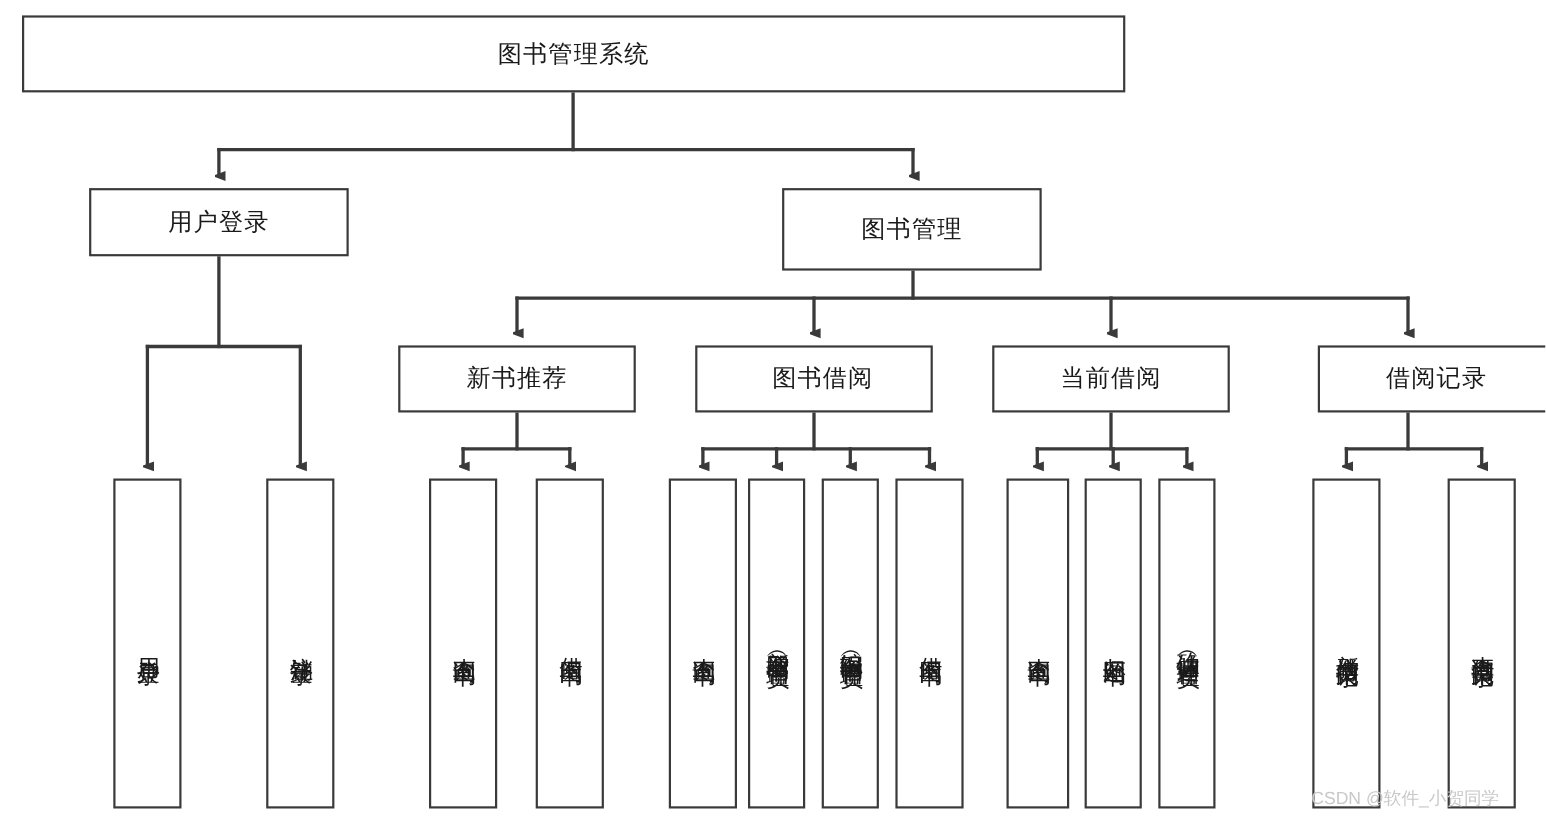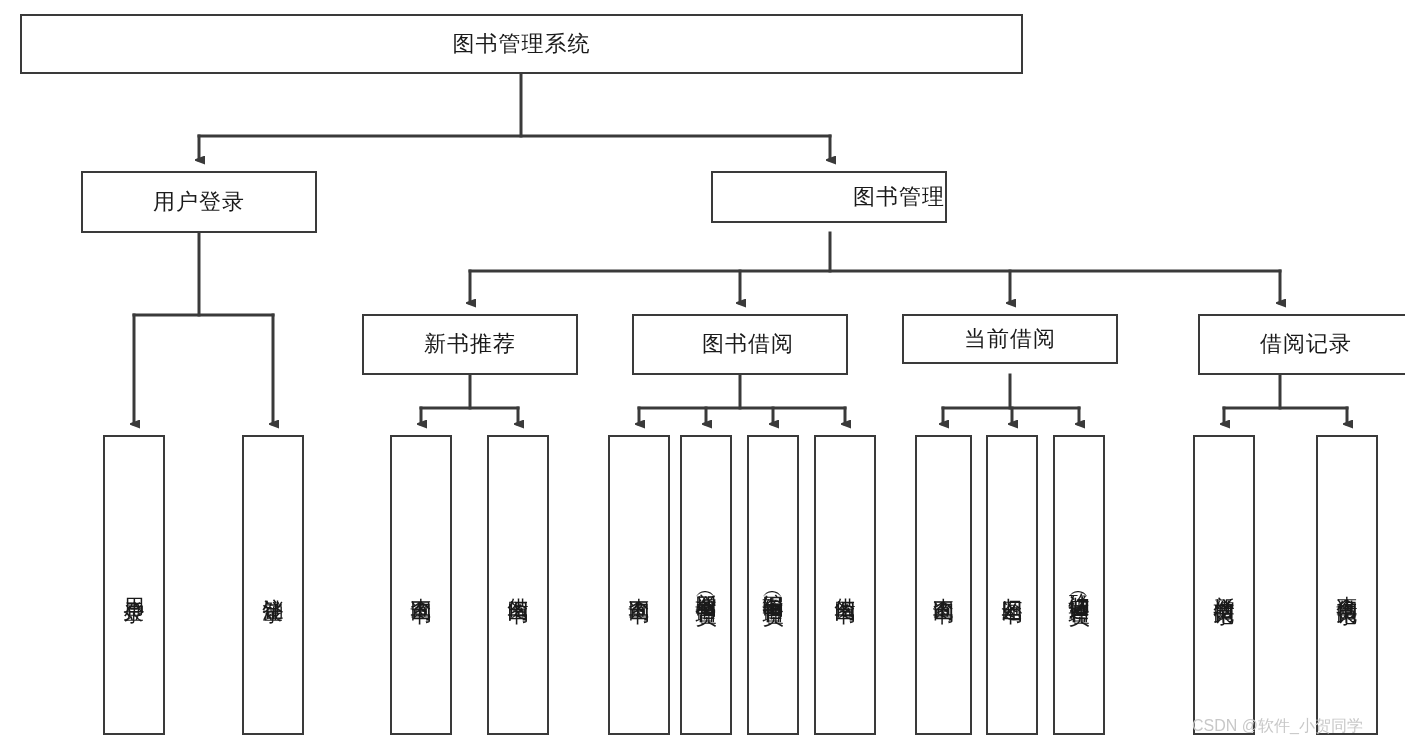--- a/index.html
+++ b/index.html
@@ -112,38 +112,38 @@
       <path d="M1012,408 L1012,424" marker-end="url(#arrow)"></path>
       <path d="M1079,408 L1079,424" marker-end="url(#arrow)"></path>
 
       <path d="M1280,375 L1280,408"></path>
       <path d="M1224,408 L1347,408"></path>
       <path d="M1224,408 L1224,424" marker-end="url(#arrow)"></path>
       <path d="M1347,408 L1347,424" marker-end="url(#arrow)"></path>
     </g>
   </svg>
 
-  <div class="node node-h" style="left: 20px; top: 14px; width: 1003px; height: 60px; border-color: rgb(58, 58, 58); background: rgb(255, 255, 255);">
+  <div class="node node-h" style="left: 20px; top: 14px; width: 1003px; height: 70px; border-color: rgb(58, 58, 58); background: rgb(255, 255, 255);">
     <span>图书管理系统</span>
   </div>
 
   <div class="node node-h" style="left: 81px; top: 171px; width: 236px; height: 62px; border-color: rgb(58, 58, 58); background: rgb(255, 255, 255);">
     <span>用户登录</span>
   </div>
-  <div class="node node-h" style="left: 711px; top: 171px; width: 236px; height: 52px; border-color: rgb(58, 58, 58); background: rgb(255, 255, 255); justify-content: flex-end;">
+  <div class="node node-h" style="left: 711px; top: 171px; width: 236px; height: 75px; border-color: rgb(58, 58, 58); background: rgb(255, 255, 255);">
     <span>图书管理</span>
   </div>
 
   <div class="node node-h" style="left: 362px; top: 314px; width: 216px; height: 61px; border-color: rgb(58, 58, 58); background: rgb(255, 255, 255);">
     <span>新书推荐</span>
   </div>
   <div class="node node-h" style="left: 632px; top: 314px; width: 216px; height: 61px; border-color: rgb(58, 58, 58); background: rgb(255, 255, 255); padding-left: 16px;">
     <span>图书借阅</span>
   </div>
-  <div class="node node-h" style="left: 902px; top: 314px; width: 216px; height: 50px; border-color: rgb(58, 58, 58); background: rgb(255, 255, 255); justify-content: center;">
+  <div class="node node-h" style="left: 902px; top: 314px; width: 216px; height: 61px; border-color: rgb(58, 58, 58); background: rgb(255, 255, 255); justify-content: center;">
     <span>当前借阅</span>
   </div>
   <div class="node node-h" style="left: 1172px; top: 314px; width: 216px; height: 61px; border-color: rgb(58, 58, 58); background: rgb(255, 255, 255); margin-left: 26px;">
     <span>借阅记录</span>
   </div>
 
   <div class="node node-v" style="left: 103px; top: 435px; width: 62px; height: 300px; border-color: rgb(58, 58, 58); background: rgb(255, 255, 255);">
     <span class="vtext">用户登录</span>
   </div>
   <div class="node node-v" style="left: 242px; top: 435px; width: 62px; height: 300px; border-color: rgb(58, 58, 58); background: rgb(255, 255, 255);">

